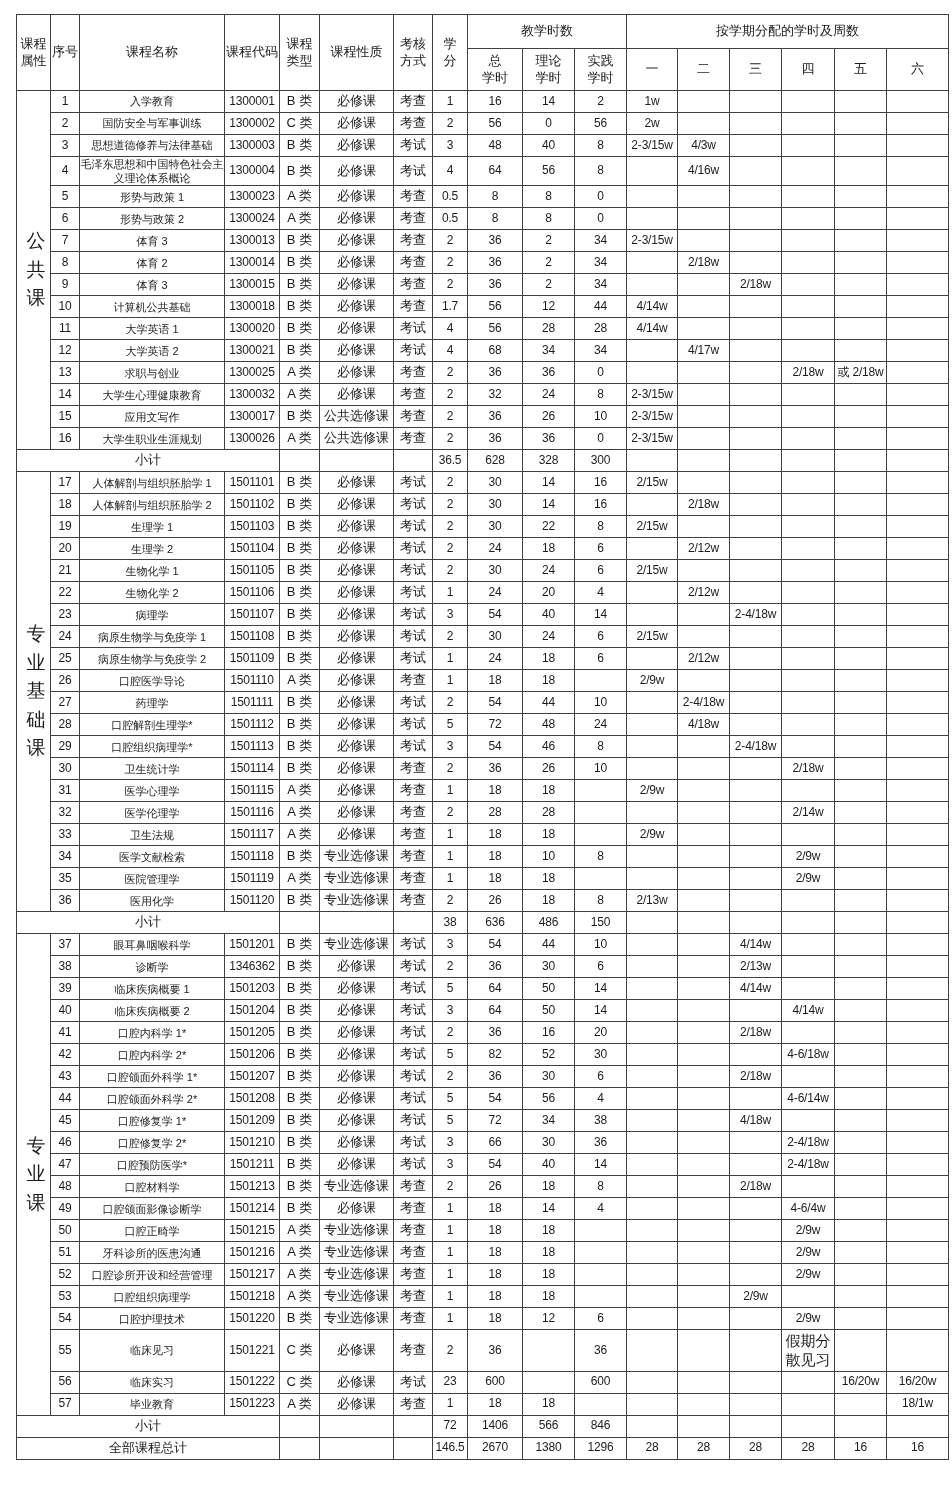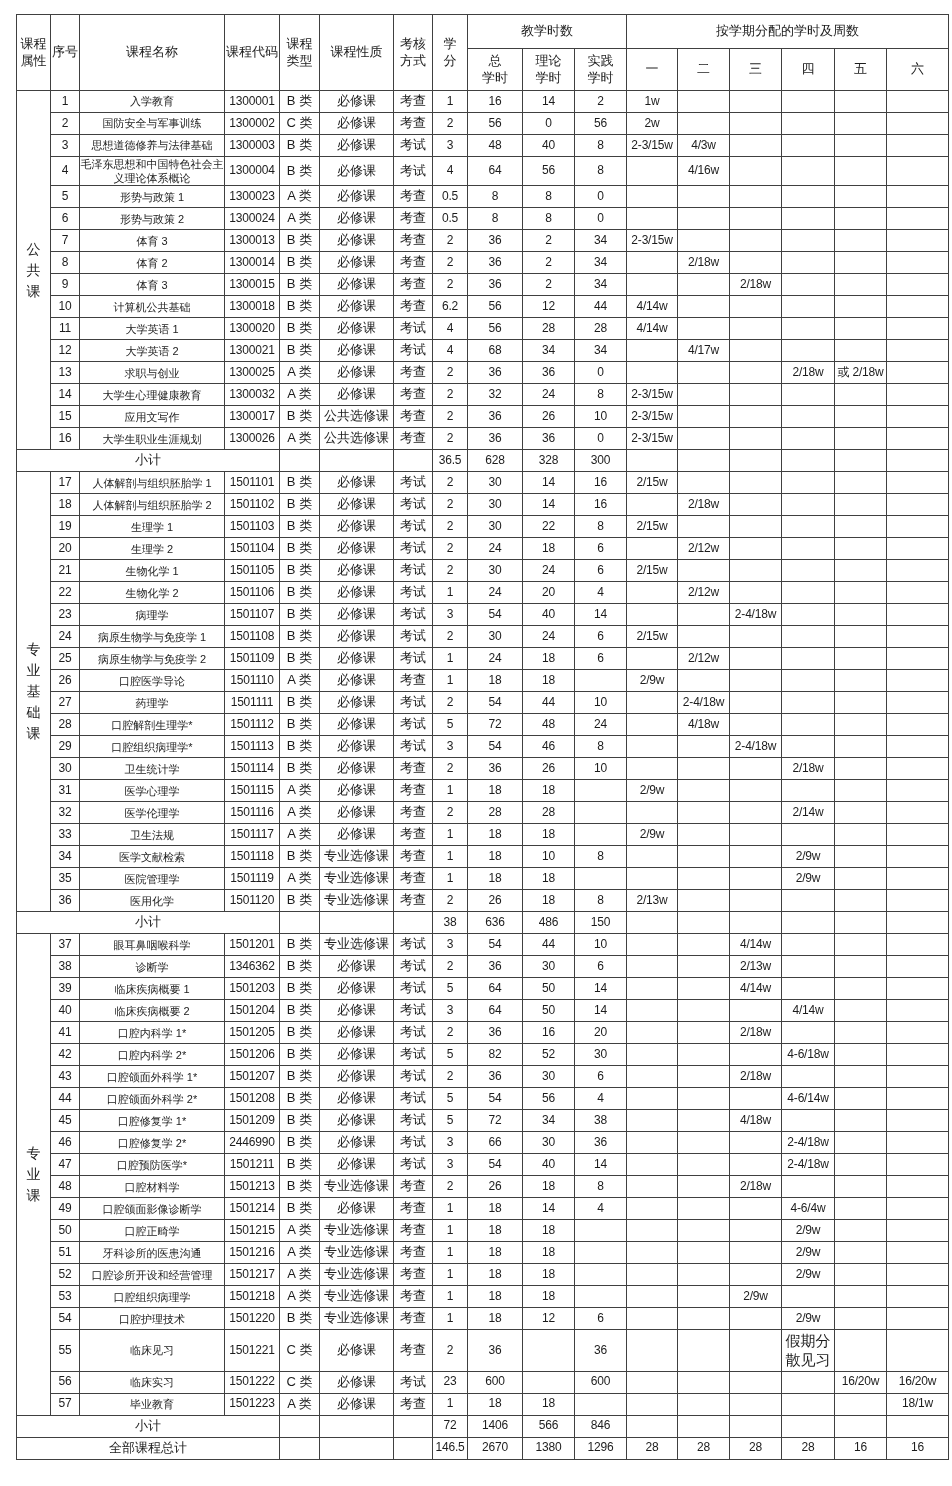--- a/index.html
+++ b/index.html
@@ -11,21 +11,21 @@
   th, td { border: 1px solid #404040; text-align: center; vertical-align: middle;
     padding: 1px 1px; font-size: 13px; line-height: 1.28; height: 22px; }
   th { font-weight: normal; white-space: pre-line; }
   thead tr.h1 th { height: 34px; }
   thead tr.h2 th { height: 42px; }
   td.num, td.sem { font-size: 12px; white-space: nowrap; letter-spacing: -0.2px; }
   td.sem.wrap { white-space: normal; font-size: 15px; letter-spacing: 0; }
   td.name { font-size: 11px; padding: 0; }
   td.attr-cell { padding: 0; }
   .vtext { display: inline-block; width: 14px; line-height: 1.5; word-break: break-all;
-    white-space: normal; font-size: 14px; }
+    white-space: normal; font-size: 19px; }
 </style>
 </head>
 <body>
 
 <div class="sheet">
   <table class="curriculum">
     <colgroup>
       <col style="width:34px">
         <col style="width:29px">
         <col style="width:145px">
@@ -240,21 +240,21 @@
           <td class="sem"></td>
           <td class="sem"></td>
         </tr>
         <tr>
           <td class="num">10</td>
           <td class="name">计算机公共基础</td>
           <td class="num">1300018</td>
           <td>B 类</td>
           <td>必修课</td>
           <td>考查</td>
-          <td class="num">6.2</td>
+          <td class="num">1.7</td>
           <td class="num">56</td>
           <td class="num">12</td>
           <td class="num">44</td>
           <td class="sem">4/14w</td>
           <td class="sem"></td>
           <td class="sem"></td>
           <td class="sem"></td>
           <td class="sem"></td>
           <td class="sem"></td>
         </tr>
@@ -918,21 +918,21 @@
           <td class="sem"></td>
           <td class="sem"></td>
           <td class="sem">4/18w</td>
           <td class="sem"></td>
           <td class="sem"></td>
           <td class="sem"></td>
         </tr>
         <tr>
           <td class="num">46</td>
           <td class="name">口腔修复学 2*</td>
-          <td class="num">2446990</td>
+          <td class="num">1501210</td>
           <td>B 类</td>
           <td>必修课</td>
           <td>考试</td>
           <td class="num">3</td>
           <td class="num">66</td>
           <td class="num">30</td>
           <td class="num">36</td>
           <td class="sem"></td>
           <td class="sem"></td>
           <td class="sem"></td>

